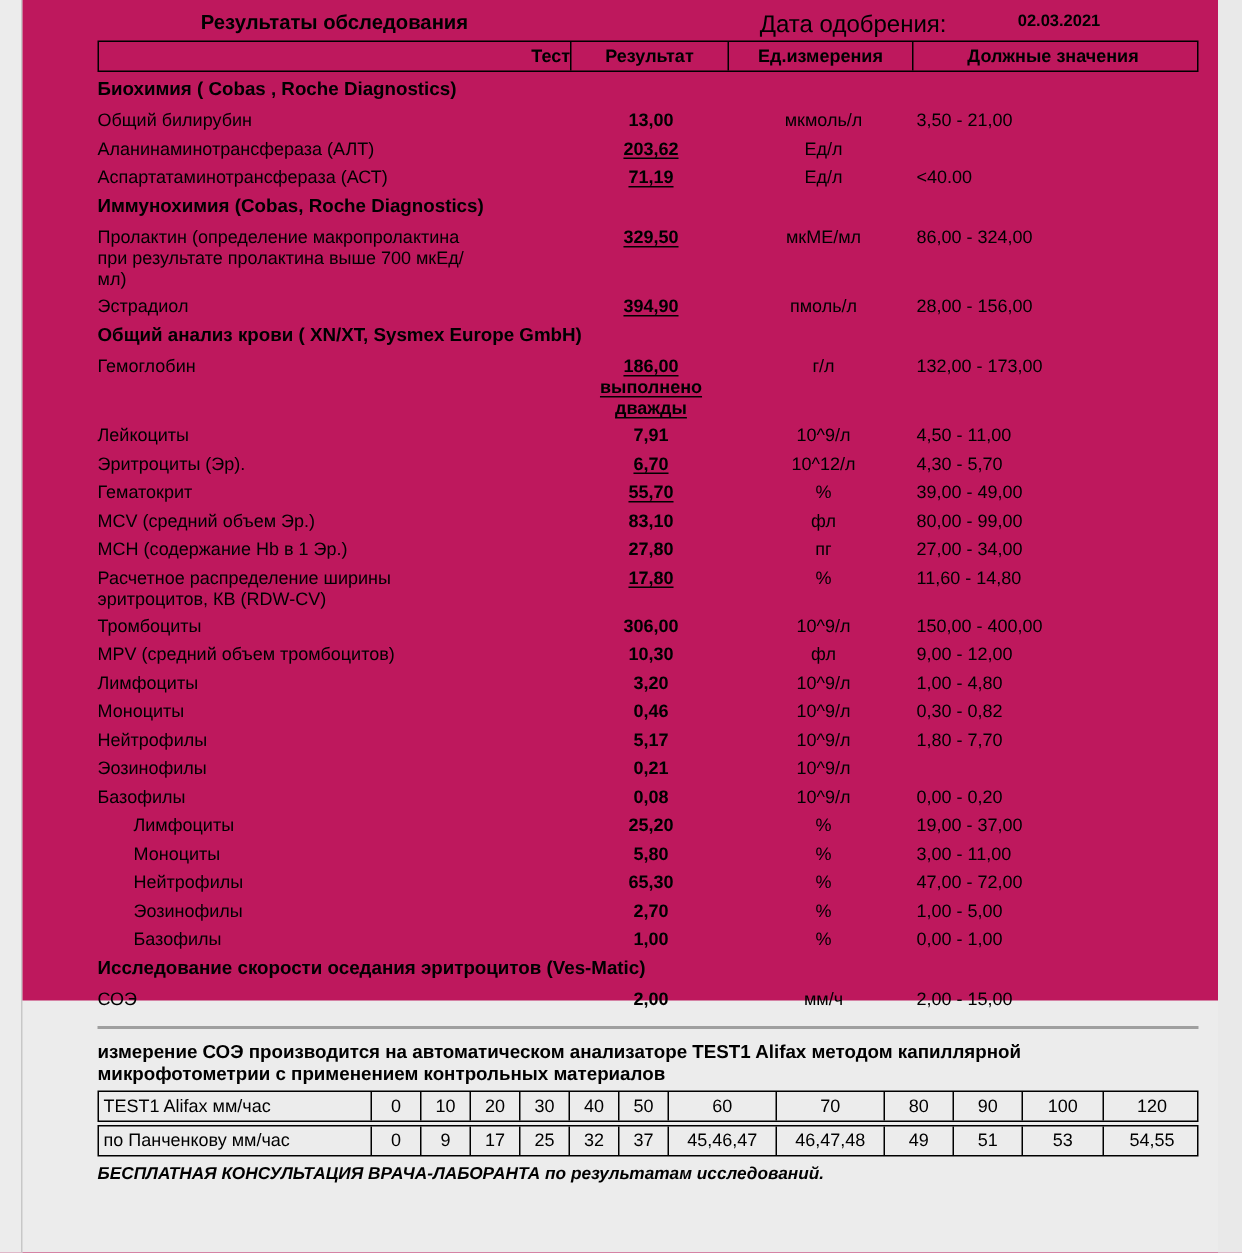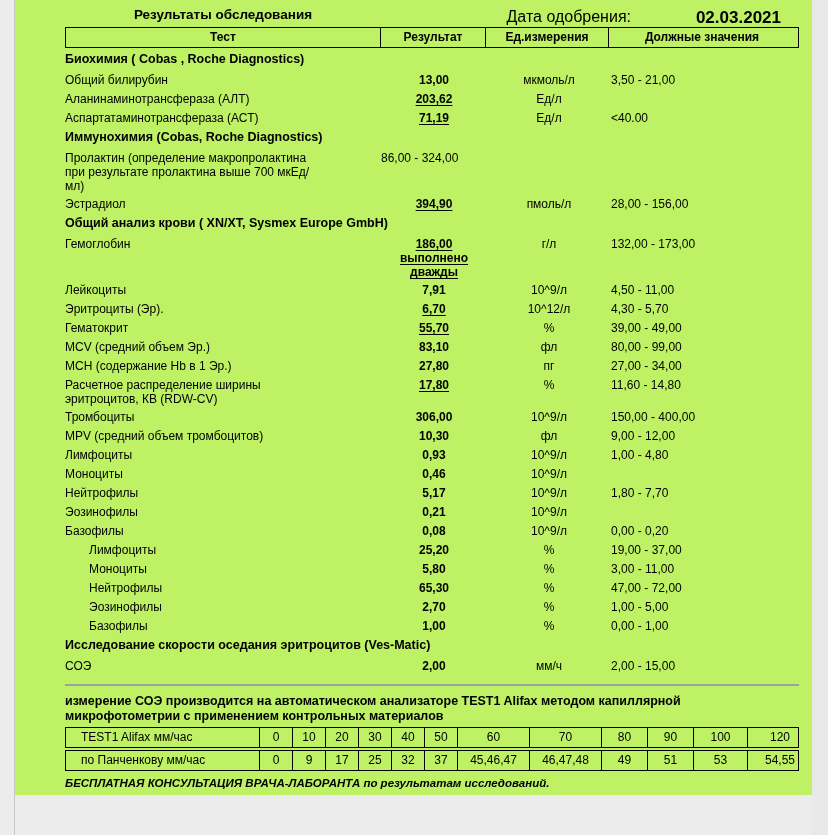--- a/index.html
+++ b/index.html
@@ -6,38 +6,38 @@
   body{
     width:828px;height:835px;
     background:#ececec;
     font-family:"Liberation Sans", sans-serif;
     color:#000;
     overflow:hidden;
   }
   .viewport{position:relative;width:828px;height:835px;}
   .left-margin{position:absolute;left:0;top:0;width:14px;height:835px;background:#ececec;border-right:1px solid #c7c7c7;}
   .right-margin{position:absolute;right:0;top:0;width:16px;height:835px;background:#e9e9e9;}
-  .page{position:absolute;left:15px;top:0;width:797px;height:795px;background:#bef264;}
+  .page{position:absolute;left:15px;top:0;width:797px;height:667px;background:#be185d;}
   .content{margin-left:50px;width:734px;padding-top:7px;}
 
   
   .toprow{display:flex;align-items:flex-start;height:18px;}
   .doc-title{width:316px;text-align:center;font-weight:bold;font-size:13.5px;}
   .top-spacer{flex:1;}
   .approval-label{font-size:16px;padding-top:1px;}
-  .approval-date{font-weight:bold;font-size:17px;width:150px;text-align:right;margin-right:18px;padding-top:1px;}
+  .approval-date{font-weight:bold;font-size:11px;width:150px;text-align:center;margin-right:18px;padding-top:1px;}
 
   
   .res-header{
     display:grid;grid-template-columns:314px 105px 123px 187px;
     border:1.5px solid #000;height:19px;align-items:center;
     font-weight:bold;font-size:12px;text-align:center;margin-top:2px;
   }
   .res-header .hcell{border-left:1.5px solid #000;height:19px;line-height:19px;}
-  .res-header .hcell:first-child{border-left:none;}
+  .res-header .hcell:first-child{border-left:none;text-align:right;}
 
   
   .rows{margin-top:2px;}
   .r-grid{display:grid;grid-template-columns:316px 106px 124px 188px;min-height:19px;font-size:12px;line-height:14px;}
   .c-test{padding:2px 70px 2px 0;text-align:left;}
   .c-test.indent{padding-left:24px;}
   .c-result{text-align:center;font-weight:bold;padding:2px 2px;}
   .c-unit{text-align:center;padding:2px 0;}
   .c-range{text-align:left;padding:2px 0;}
   .u{text-decoration:underline;text-underline-offset:2px;}
@@ -46,21 +46,21 @@
   
   .separator{height:2px;background:#9f9f9f;margin-top:8px;}
   .notice-title{font-weight:bold;font-size:12.5px;margin-top:9px;}
   .notice-text{font-weight:bold;font-size:12.5px;line-height:15px;width:700px;margin-top:8px;}
 
   
   .esr{margin-top:3px;}
   .esr-row{
     display:grid;
     grid-template-columns:181px 33px 33px 33px 33px 33px 33px 72px 72px 46px 46px 54px 65px;
-    border:1.5px solid #000;height:19px;font-size:12px;margin-bottom:2px;padding-left:12px;
+    border:1.5px solid #000;height:19px;font-size:12px;margin-bottom:2px;
   }
   .esr-cell{border-left:1.5px solid #000;text-align:center;line-height:18px;overflow:hidden;white-space:nowrap;}
   .esr-label{border-left:none;text-align:left;padding-left:3px;line-height:18px;}
 
   
   .footer-line{font-weight:bold;font-style:italic;font-size:11.5px;margin-top:6px;}
 </style>
 </head>
 <body>
 
@@ -109,20 +109,22 @@
     <div class="c-unit">Ед/л</div>
     <div class="c-range">&lt;40.00</div>
   </div>
 
   <div class="section-row">
     <span>Иммунохимия (Cobas, Roche Diagnostics)</span>
   </div>
 
   <div class="r-grid">
     <div class="c-test">Пролактин (определение макропролактина при результате пролактина выше 700 мкЕд/мл)</div>
+    <div class="c-result"><span class="u">329,50</span></div>
+    <div class="c-unit">мкМЕ/мл</div>
     <div class="c-range">86,00 - 324,00</div>
   </div>
 
   <div class="r-grid">
     <div class="c-test">Эстрадиол</div>
     <div class="c-result"><span class="u">394,90</span></div>
     <div class="c-unit">пмоль/л</div>
     <div class="c-range">28,00 - 156,00</div>
   </div>
 
@@ -189,29 +191,30 @@
 
   <div class="r-grid">
     <div class="c-test">MPV (средний объем тромбоцитов)</div>
     <div class="c-result"><span>10,30</span></div>
     <div class="c-unit">фл</div>
     <div class="c-range">9,00 - 12,00</div>
   </div>
 
   <div class="r-grid">
     <div class="c-test">Лимфоциты</div>
-    <div class="c-result"><span>0,93</span></div>
+    <div class="c-result"><span>3,20</span></div>
     <div class="c-unit">10^9/л</div>
     <div class="c-range">1,00 - 4,80</div>
   </div>
 
   <div class="r-grid">
     <div class="c-test">Моноциты</div>
     <div class="c-result"><span>0,46</span></div>
     <div class="c-unit">10^9/л</div>
+    <div class="c-range">0,30 - 0,82</div>
   </div>
 
   <div class="r-grid">
     <div class="c-test">Нейтрофилы</div>
     <div class="c-result"><span>5,17</span></div>
     <div class="c-unit">10^9/л</div>
     <div class="c-range">1,80 - 7,70</div>
   </div>
 
   <div class="r-grid">

